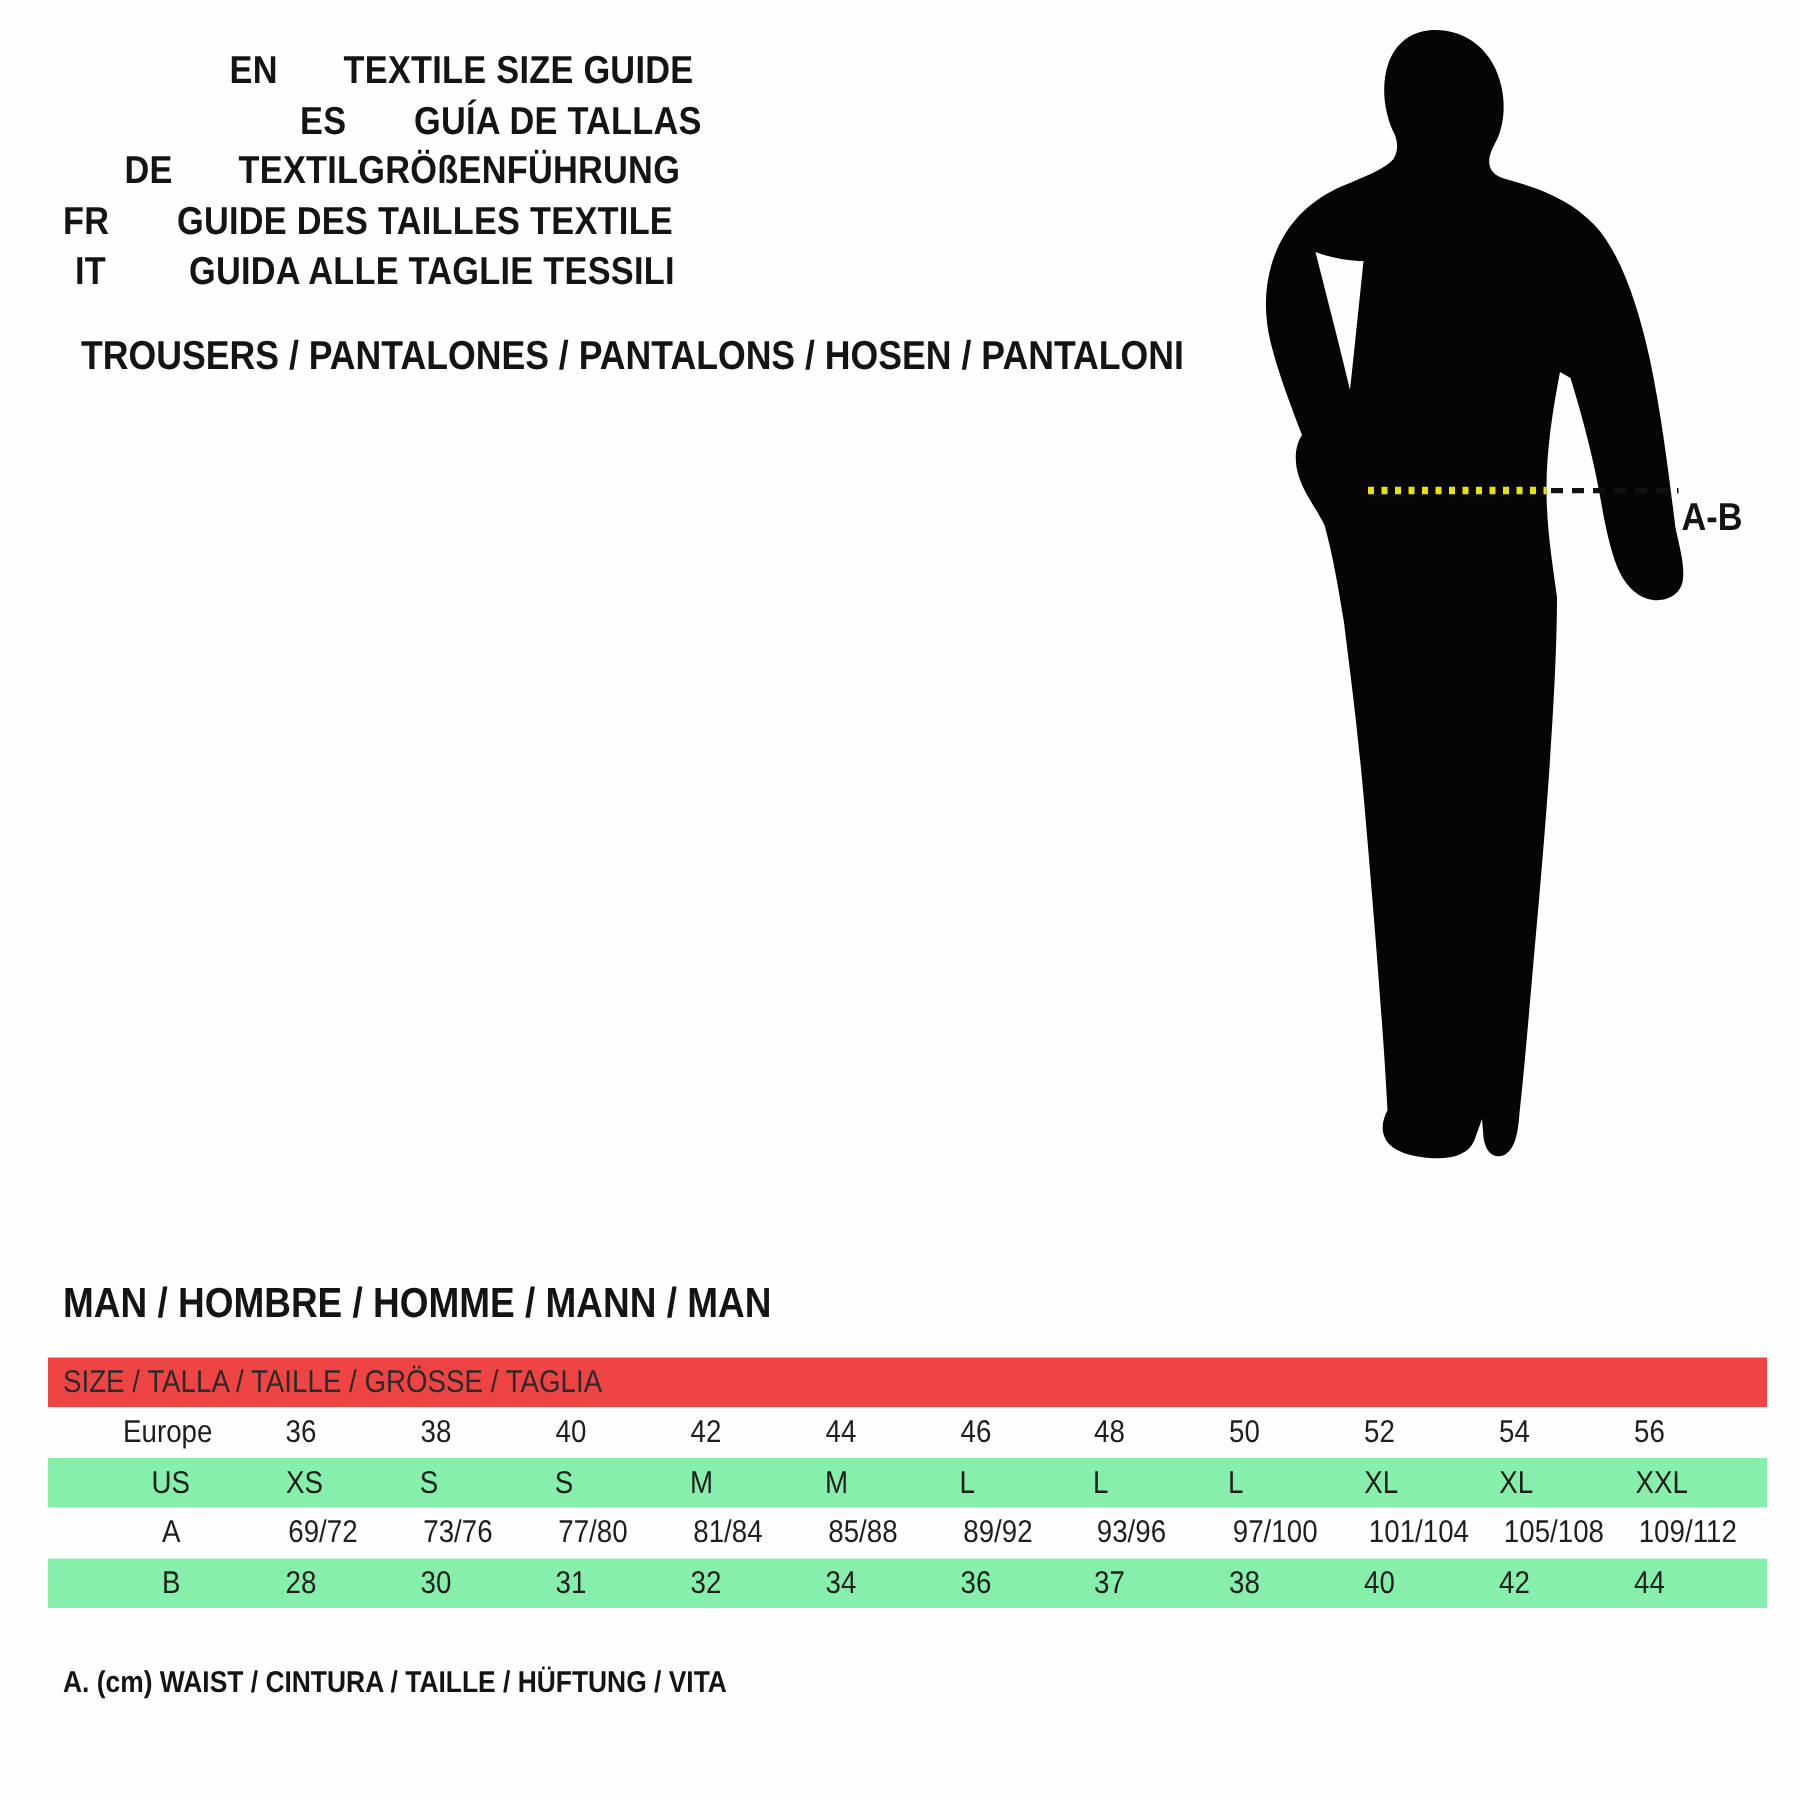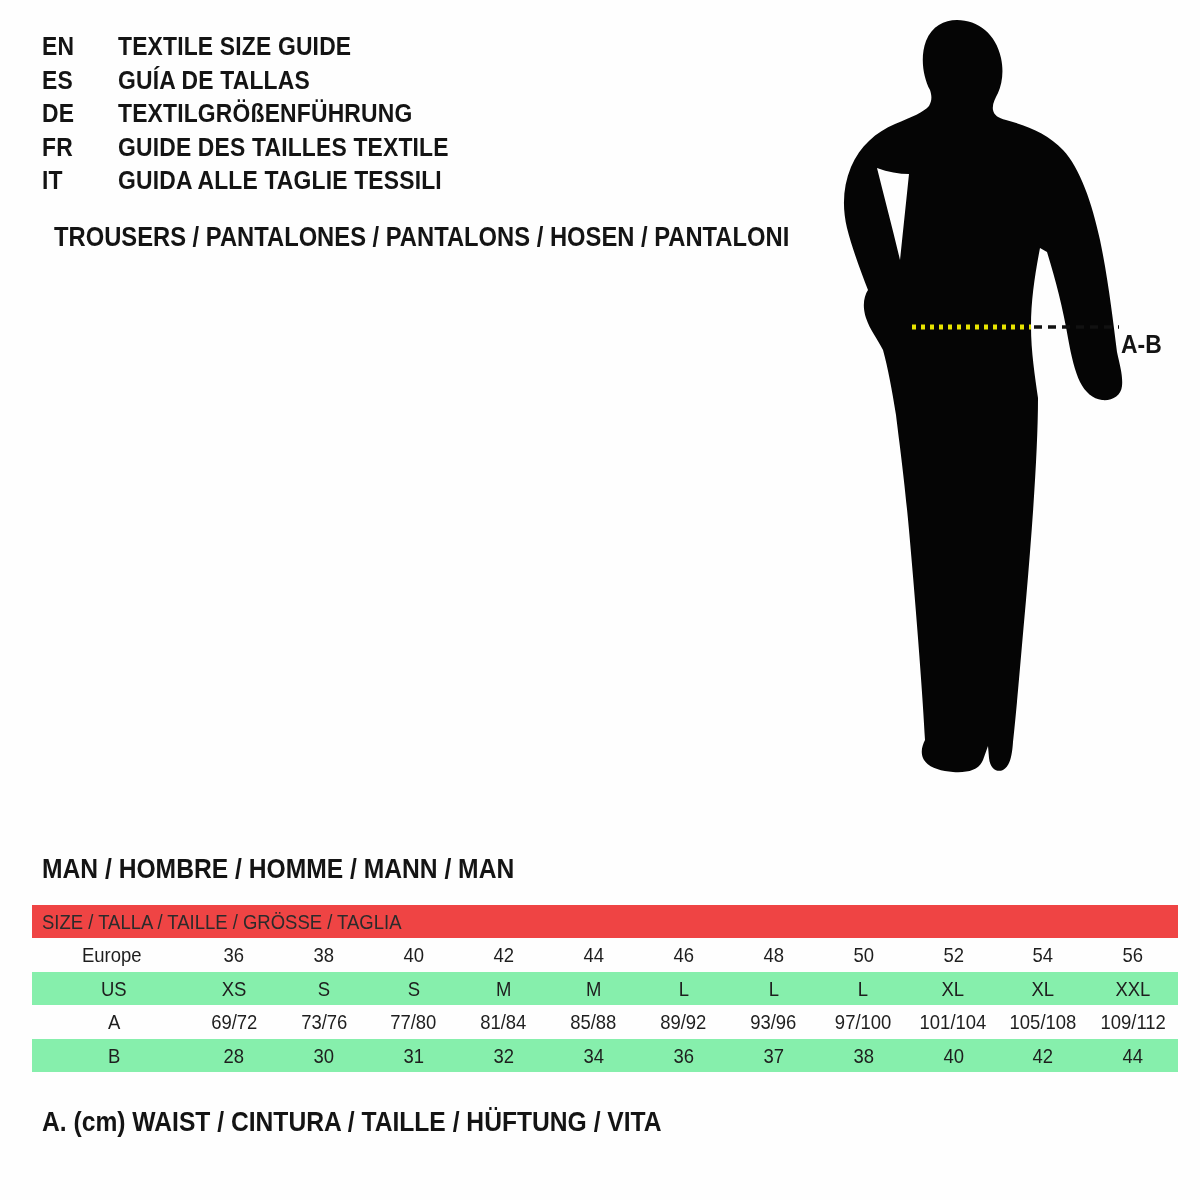--- a/index.html
+++ b/index.html
@@ -6,42 +6,42 @@
   #canvas{
     position:relative;width:1200px;height:1200px;background:#fefefe;overflow:hidden;
     font-family:"Liberation Sans","DejaVu Sans",sans-serif;color:#141414;
   }
   .abs{position:absolute;}
   .cond{display:inline-block;transform:scaleX(.88);transform-origin:0 50%;white-space:nowrap;}
   .cond-c{display:inline-block;transform:scaleX(.88);transform-origin:50% 50%;white-space:nowrap;}
 
   
   #lang-block{left:42px;top:30px;}
-  .lang-row{display:flex;height:33.5px;align-items:center;font-weight:bold;font-size:26px;letter-spacing:.2px;}
+  .lang-row{display:flex;height:33.5px;align-items:center;font-weight:bold;font-size:26px;letter-spacing:.2px;justify-content:flex-end;}
   .lang-row .code{width:76px;flex:0 0 76px;}
 
   
   #trousers-title{left:54px;top:222px;font-weight:bold;font-size:27px;}
   #man-title{left:42px;top:853px;font-weight:bold;font-size:28px;}
 
   
   #ab-label{left:1121px;top:329px;font-weight:bold;font-size:26px;}
 
   
   #size-table{left:32px;top:905px;width:1146px;}
   #size-table-header{height:33px;line-height:33px;background:#ef4444;padding-left:10px;
     font-size:21px;color:#2b2b2b;box-sizing:border-box;}
   .trow{display:flex;height:33.5px;line-height:33.5px;font-size:21px;color:#1e1e1e;}
   .trow.stripe{background:#86efac;}
   .tlabel{flex:0 0 157px;padding-left:10px;box-sizing:border-box;text-align:center;}
-  .tcell{flex:1 1 0;text-align:center;}
+  .tcell{flex:1 1 0;text-align:left;}
 
   
   #notes-block{left:42px;top:1106px;}
-  .note-line{height:32.5px;line-height:32.5px;font-weight:bold;font-size:28px;}
+  .note-line{height:32.5px;line-height:32.5px;font-weight:bold;font-size:20px;}
 
   svg{display:block;}
 </style>
 </head>
 <body>
 
 <div id="canvas">
 
   <svg class="abs" style="left:0;top:0" width="1200" height="1200" viewBox="0 0 1200 1200" aria-hidden="true">
     <path fill="#050505" d="

